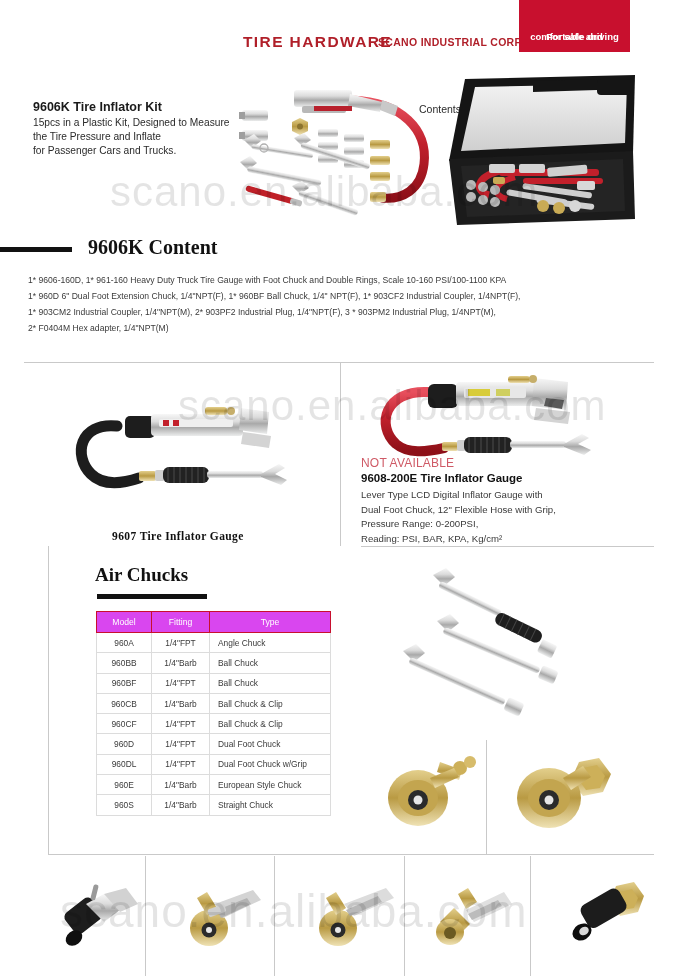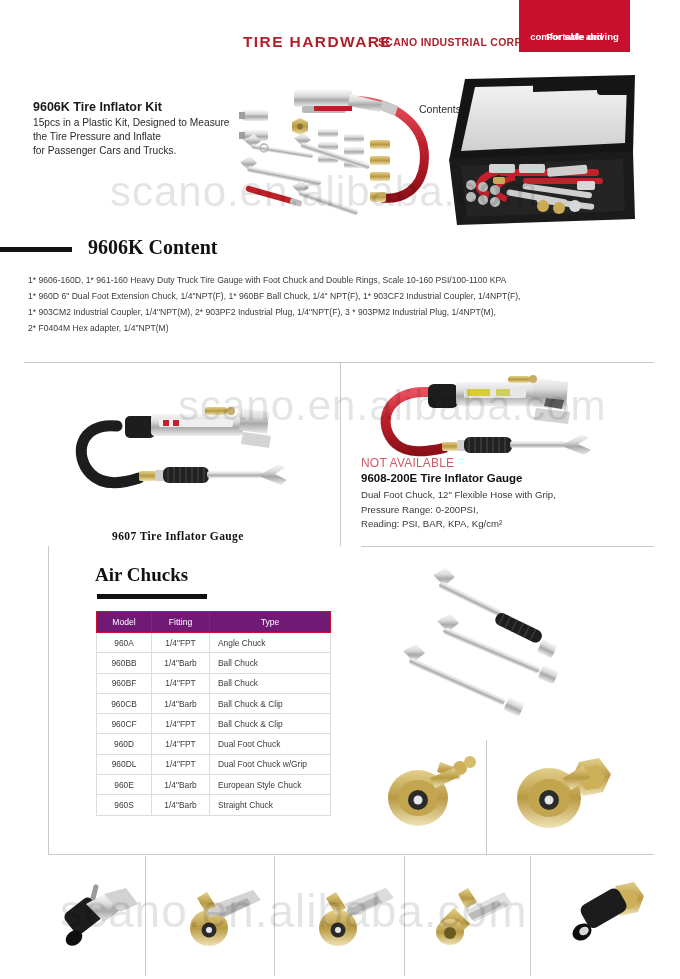--- a/index.html
+++ b/index.html
@@ -48,21 +48,21 @@
   .na{position:absolute;left:361px;top:456px;font-size:12px;color:#cf5a66;letter-spacing:.2px;}
   .r-title{position:absolute;left:361px;top:472px;font-size:11.5px;font-weight:bold;color:#111;}
   .r-desc{position:absolute;left:361px;top:488px;font-size:9.6px;line-height:14.6px;color:#3a3a3a;}
 
   
   .ac-title{position:absolute;left:95px;top:564px;font-size:19px;font-weight:bold;
             font-family:"Liberation Serif",serif;color:#111;}
   .rule-ac{left:97px;top:594px;width:110px;height:5px;}
   .tbl{position:absolute;left:96px;top:611px;width:235px;border-collapse:collapse;
        font-size:8.4px;color:#3a3a3a;}
-  .tbl th{background:#701a75;color:#fff;font-weight:normal;font-size:8.6px;height:18px;
+  .tbl th{background:#d946ef;color:#fff;font-weight:normal;font-size:8.6px;height:18px;
           border:1px solid #c8102e;margin-left:48px;}
   .tbl td{height:19.3px;border:1px solid #dcdcdc;padding:0 8px;white-space:nowrap;}
   .tbl td.c{text-align:center;padding:0;}
   .col-m{width:52px;} .col-f{width:55px;}
 
   
   .art{position:absolute;}
   svg{display:block;overflow:visible;}
 </style>
 </head>
@@ -291,20 +291,21 @@
       <path d="M166 8 L200 12 L198 40 L164 36 Z" fill="url(#chrome)"></path>
       <path d="M168 38 L202 42 L200 54 L166 50 Z" fill="#d4d4d4"></path>
       <path d="M178 28 l18 2 -2 9 -18 -3 z" fill="#5a5a5a"></path>
       <rect x="140" y="6" width="22" height="7" rx="3" fill="url(#brass)"></rect>
       <circle cx="165" cy="9" r="4" fill="#c6ae6a"></circle>
     </svg>
   </div>
   <div class="na">NOT AVAILABLE</div>
   <div class="r-title">9608-200E Tire Inflator Gauge</div>
   <div class="r-desc">
+    <div>Lever Type LCD Digital Inflator Gauge with</div>
     <div>Dual Foot Chuck, 12" Flexible Hose with Grip,</div>
     <div>Pressure Range: 0-200PSI,</div>
     <div>Reading: PSI, BAR, KPA, Kg/cm²</div>
   </div>
 
   <div class="ac-title">Air Chucks</div>
   <div class="rule rule-ac"></div>
 
   <table class="tbl">
     <thead>

